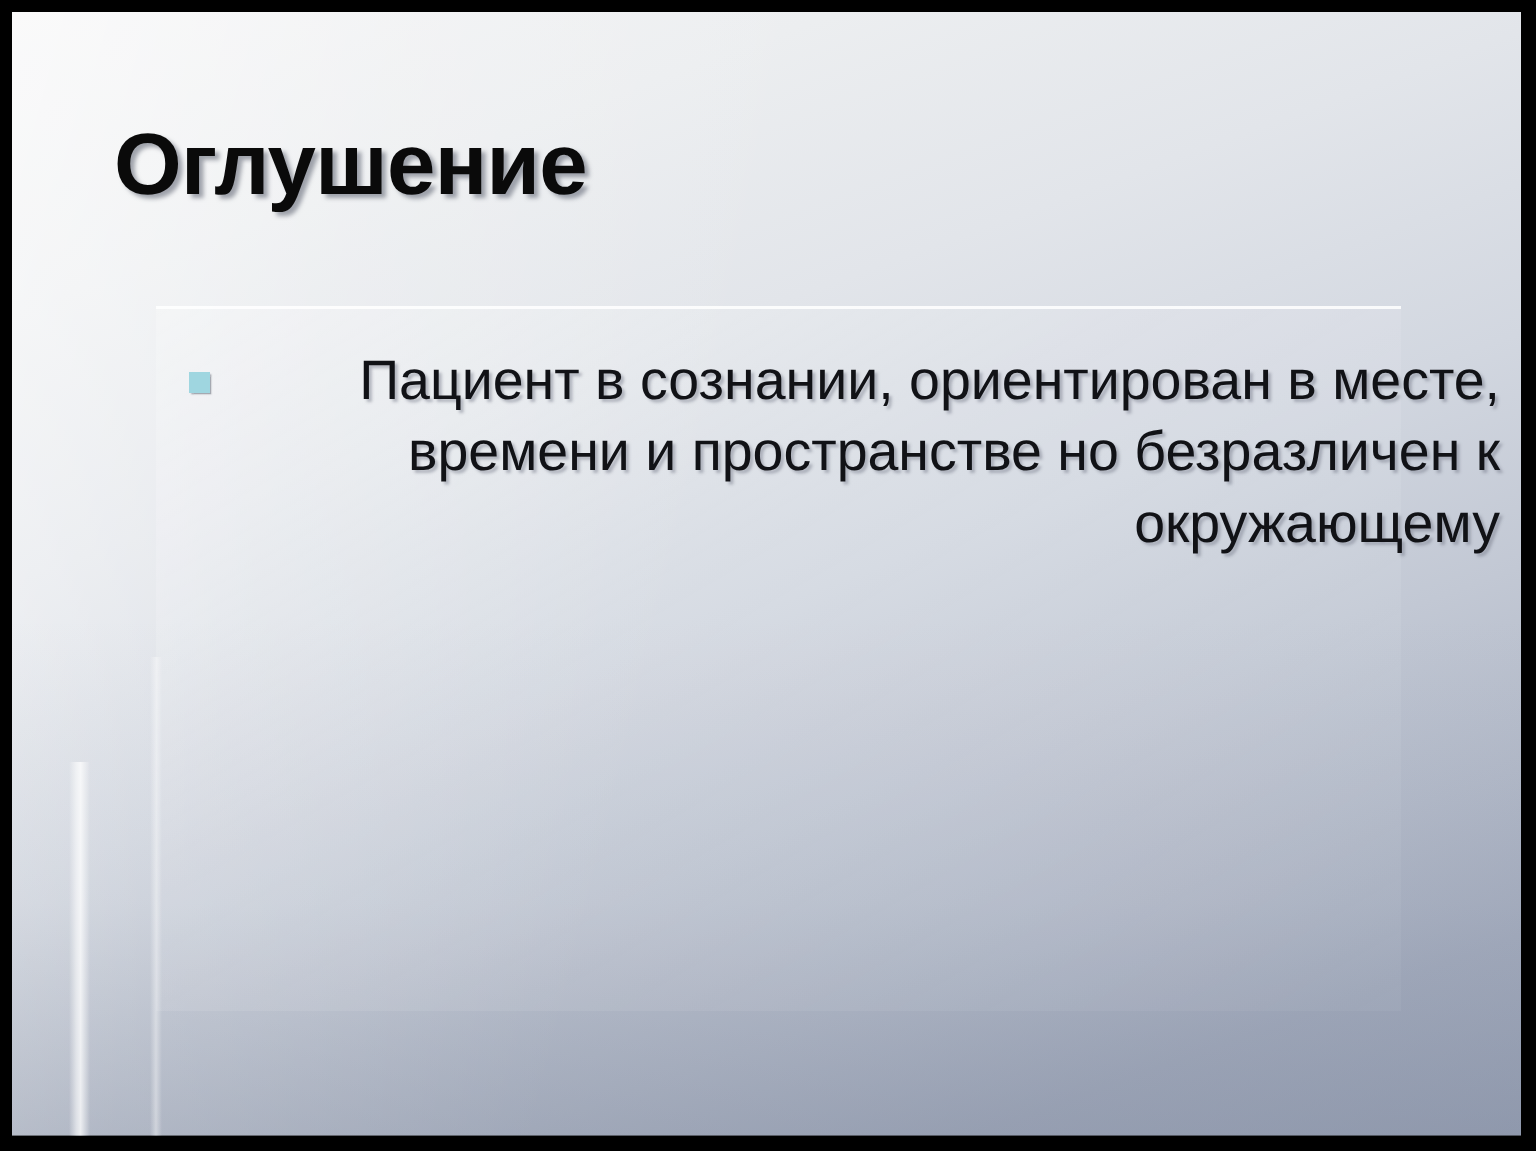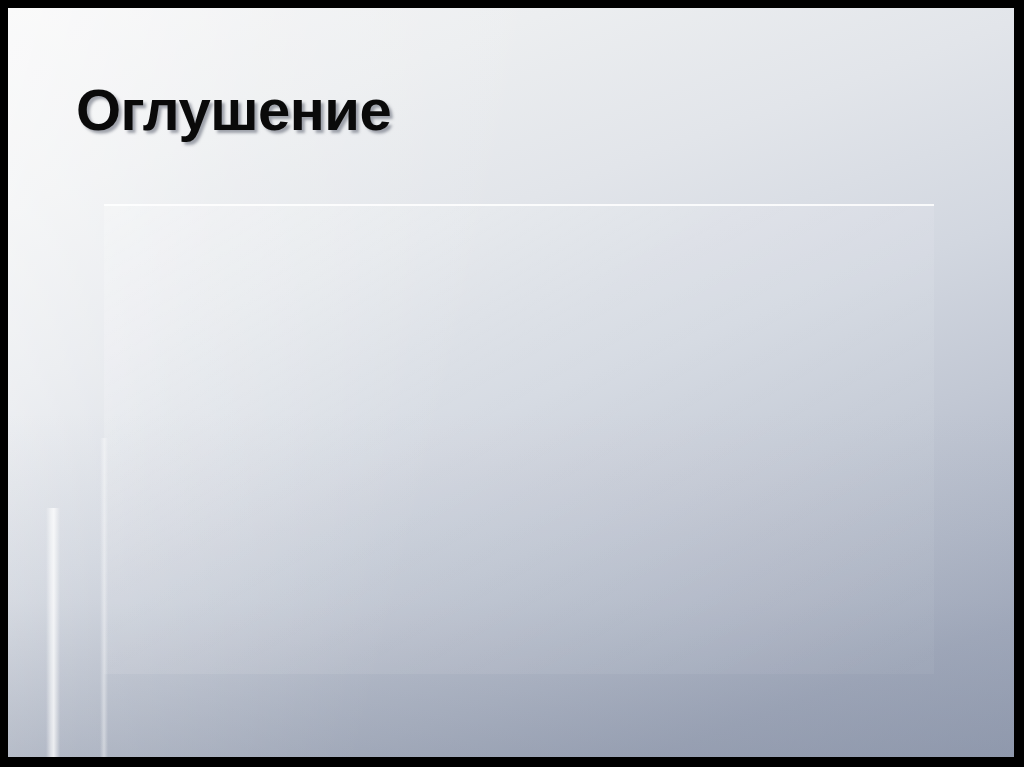--- a/index.html
+++ b/index.html
@@ -164,16 +164,20 @@
     <div class="sheen-a"></div>
     <div class="sheen-b"></div>
     <div class="left-stripe"></div>
     <div class="left-stripe2"></div>
 
     <div class="title">Оглушение</div>
 
     <div class="content-box"></div>
 
     <ul class="bullet-list">
+      <li class="bullet-item">
+        <span class="bullet-marker"></span>
+        <span class="bullet-text">Пациент в сознании, ориентирован в месте, времени и пространстве но безразличен к окружающему</span>
+      </li>
     </ul>
 
   </div>
 </div>
 
 </body></html>

